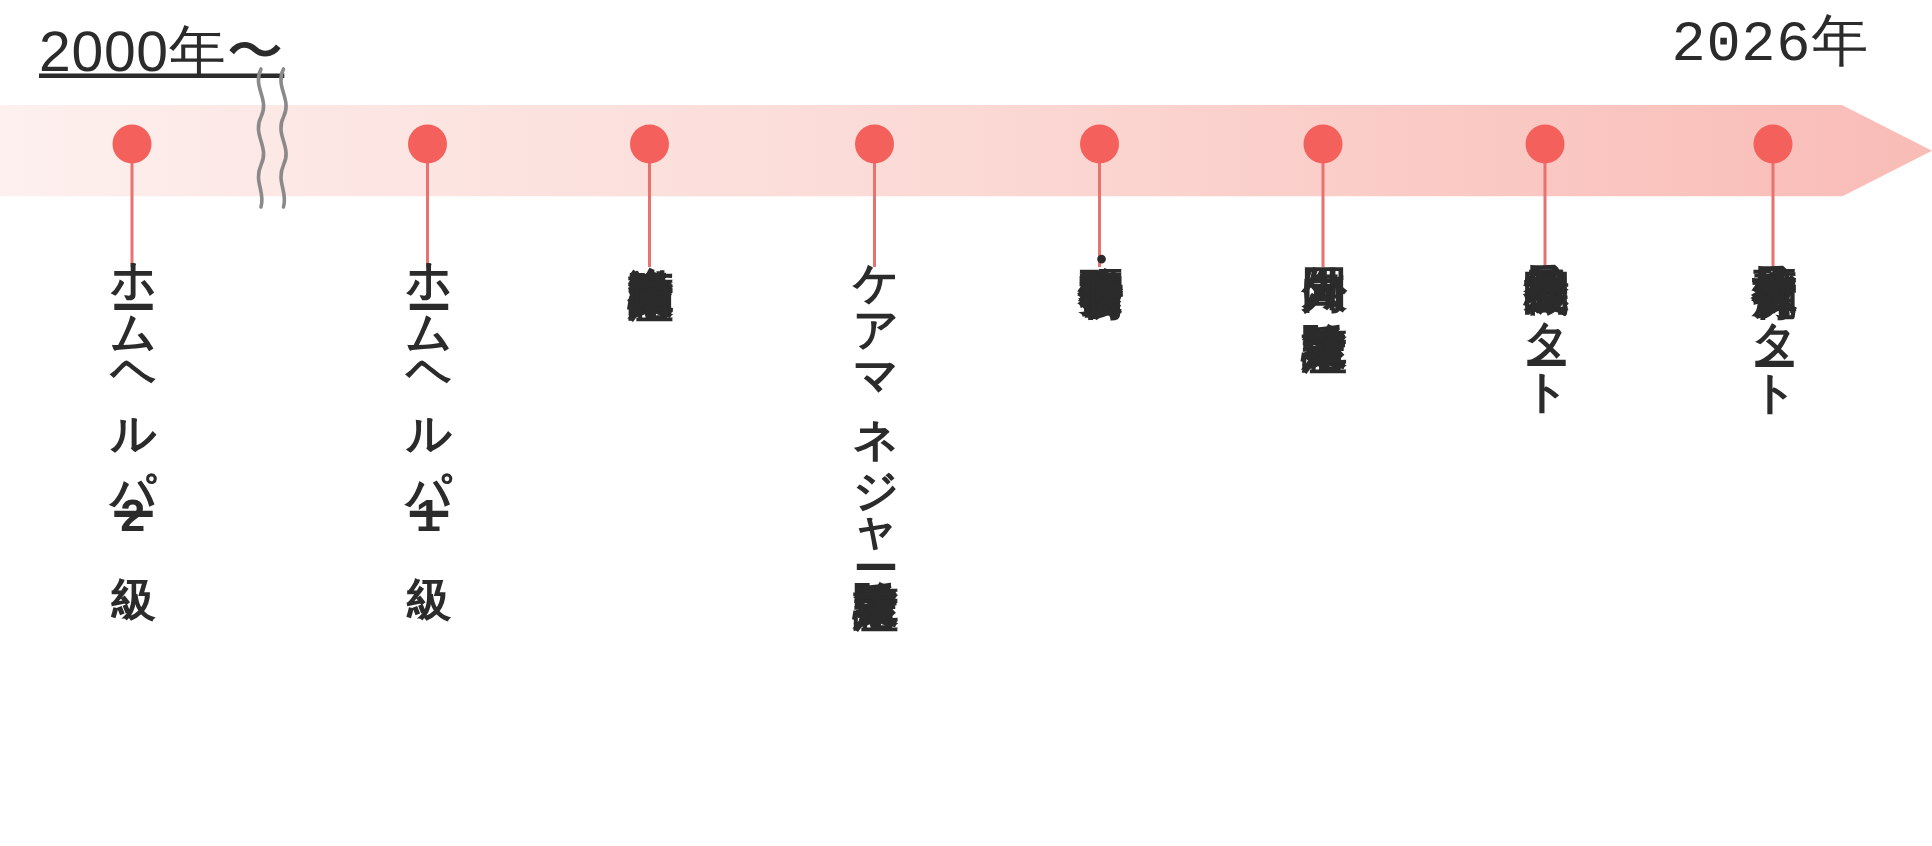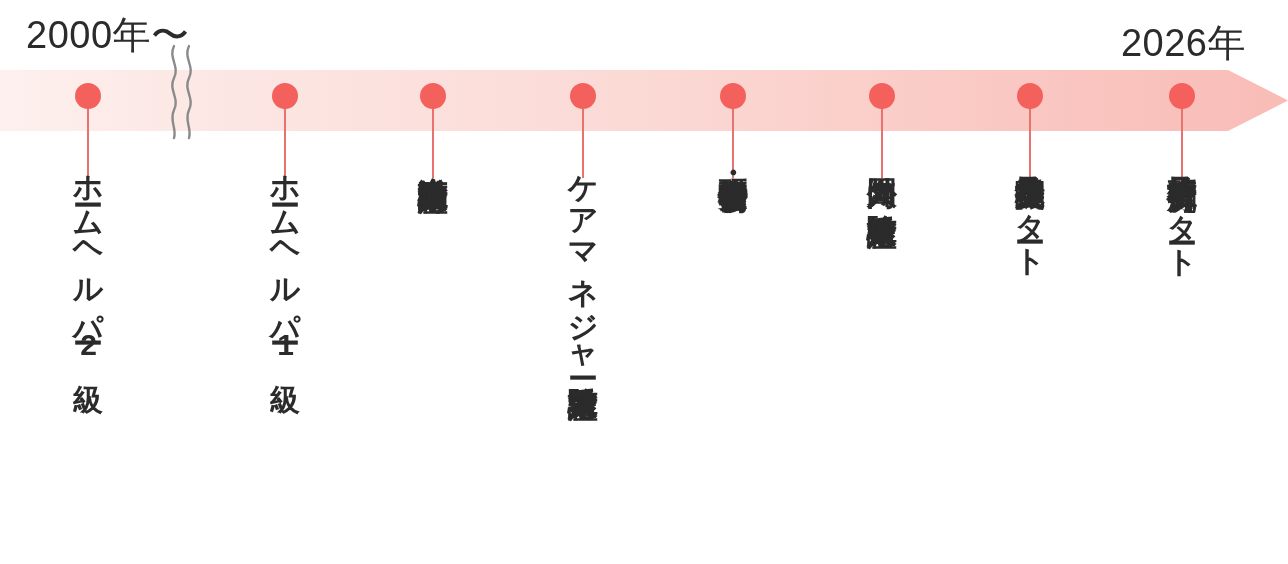--- a/index.html
+++ b/index.html
@@ -28,22 +28,22 @@
   
   .year-label {
     position: absolute;
     font-size: 38px;
     font-weight: 400;
     color: #2b2b2b;
     letter-spacing: 0.5px;
     white-space: nowrap;
     line-height: 1;
   }
-  #year-start { left: 26px;  top: 16px; }
-  #year-end   { right: 42px; top: 24px; }
+  #year-start { left: 26px;  top: 16px; text-decoration: underline; }
+  #year-end   { right: 42px; top: 12px; font-family: Liberation Mono, monospace; }
 
   
   #timeline-band {
     position: absolute;
     left: 0;
     top: 70px;
     width: 1288px;
     height: 61px;
   }
   #timeline-band svg { display: block; }

